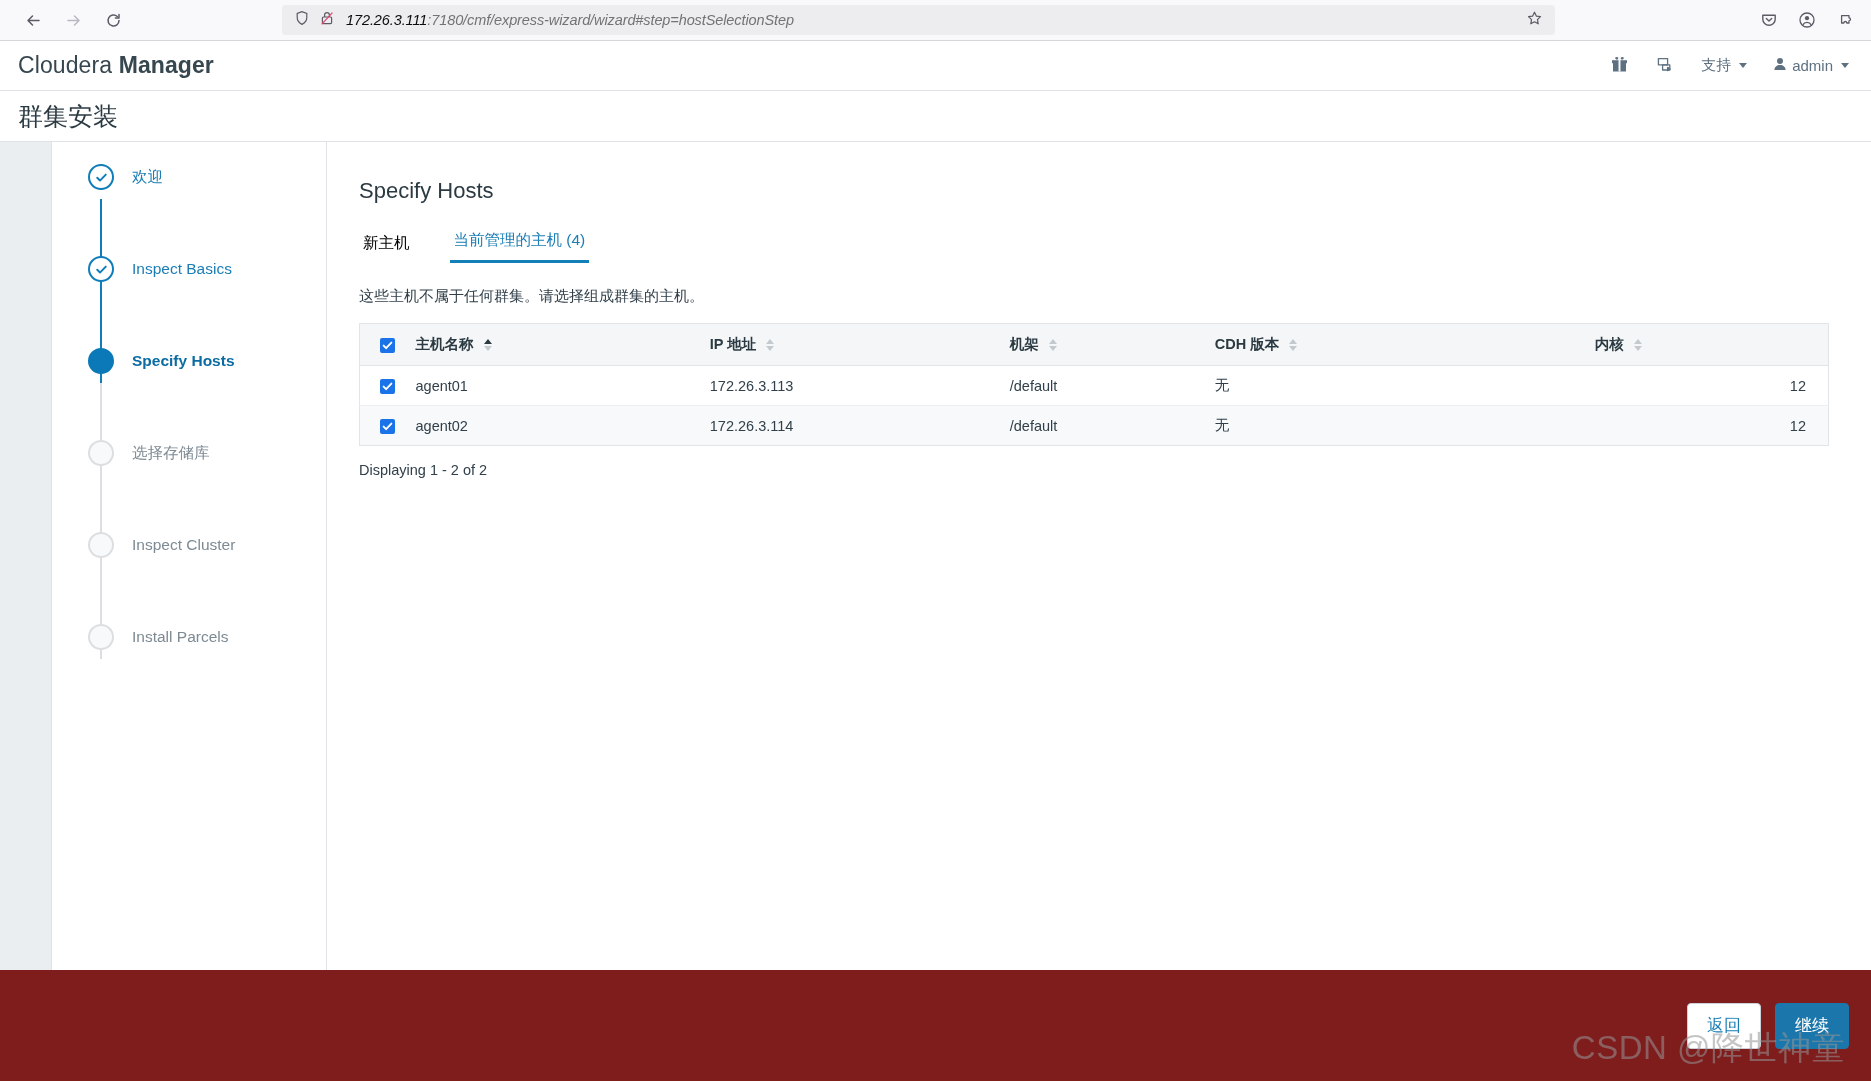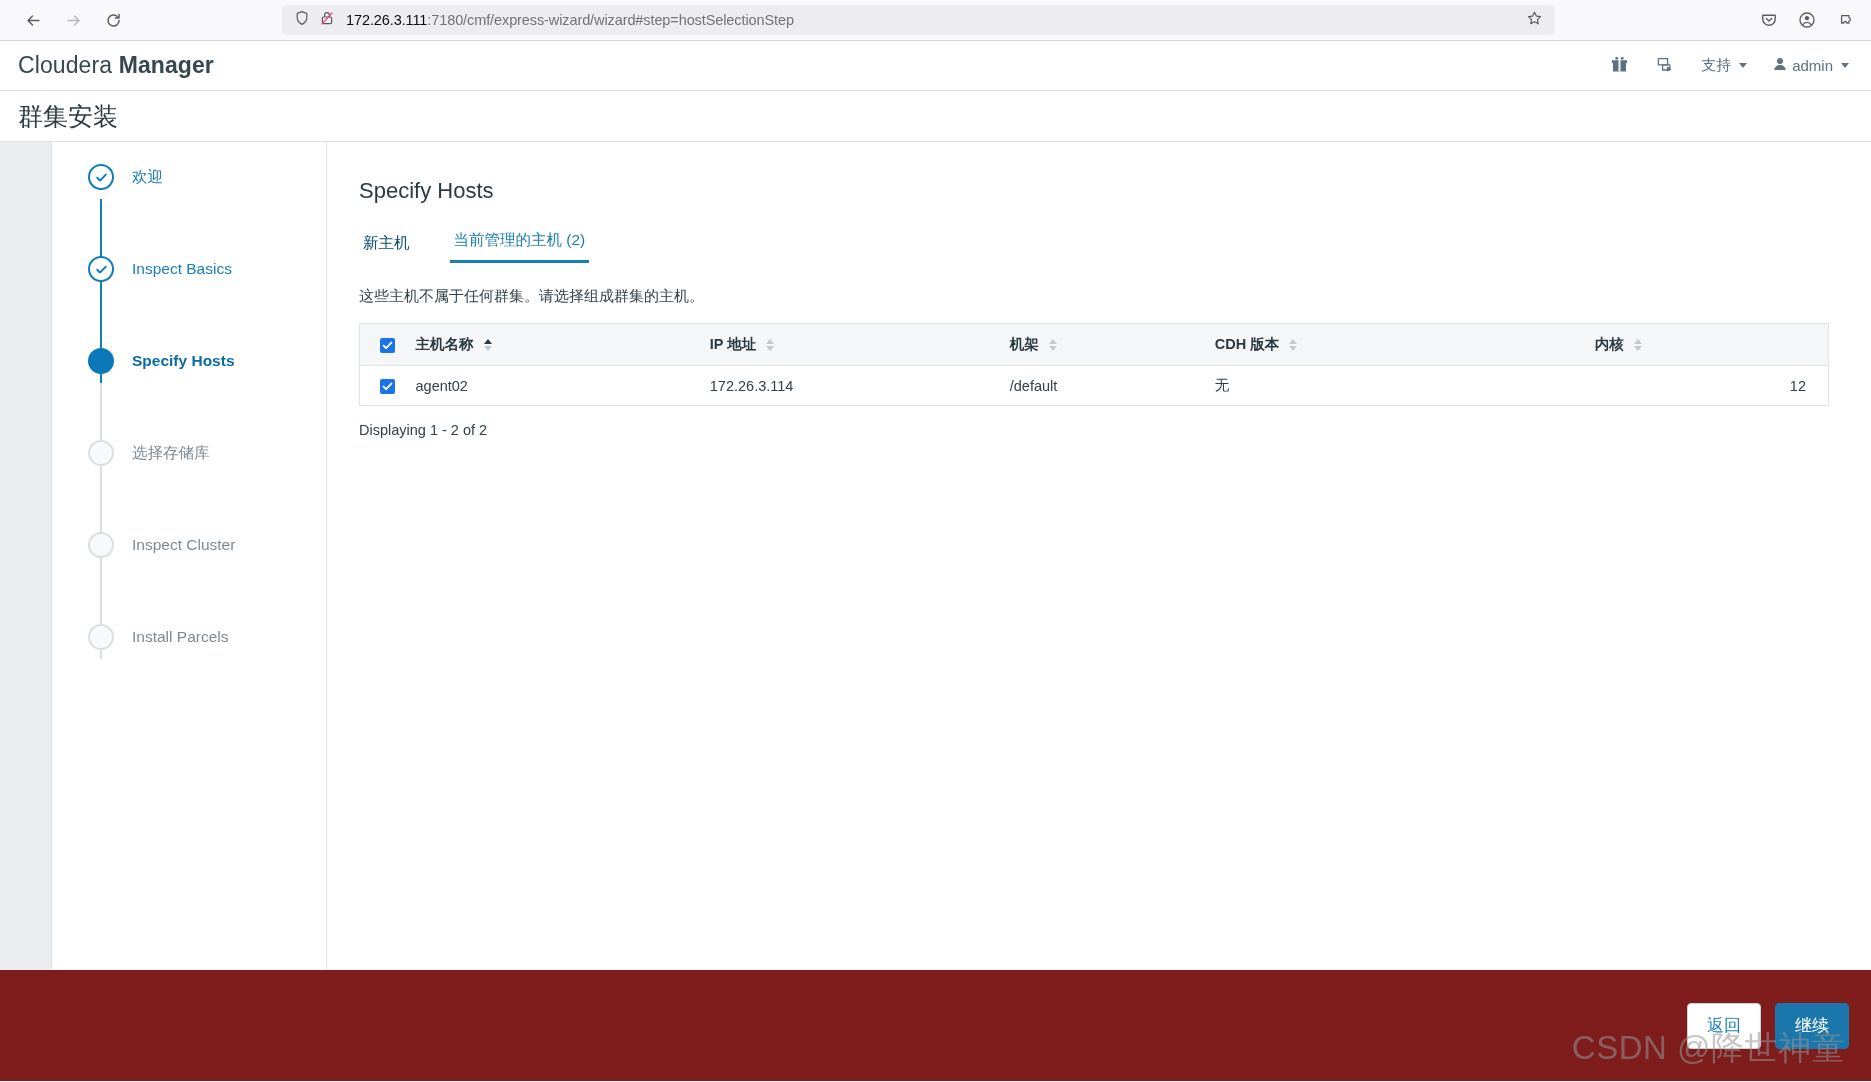--- a/index.html
+++ b/index.html
@@ -12,20 +12,21 @@
 
   
   .browser-bar {
     height: 41px;
     background: #f9f9fb;
     border-bottom: 1px solid #d7d7db;
     display: flex;
     align-items: center;
     padding: 8px 12px;
     position: relative;
+    font-style: italic;
   }
   .nav-btns { display: flex; align-items: center; gap: 6px; margin-left: 4px; }
   .nav-btn {
     width: 34px; height: 34px;
     display: flex; align-items: center; justify-content: center;
     border-radius: 4px;
     color: #5b5b66;
   }
   .nav-btn.disabled { color: #b9b9c2; }
   .nav-btn svg { display: block; }
@@ -192,21 +193,21 @@
   }
   .tabs {
     display: flex;
     align-items: flex-end;
     gap: 36px;
     margin-bottom: 24px;
   }
   .tab {
     font-size: 15.5px;
     padding: 0 4px 9px 4px;
-    color: #0c4a6e;
+    color: #000000;
   }
   .tab.active {
     color: #1a7db5;
     border-bottom: 3px solid #1380b8;
   }
   .desc {
     font-size: 15px;
     color: #31404a;
     margin-bottom: 17px;
   }
@@ -509,21 +510,21 @@
       </div>
       <div class="step-label todo">Install Parcels</div>
     </div>
   </div>
 
   <div class="content">
     <div class="content-title">Specify Hosts</div>
 
     <div class="tabs">
       <div class="tab">新主机</div>
-      <div class="tab active">当前管理的主机 (2)</div>
+      <div class="tab active">当前管理的主机 (4)</div>
     </div>
 
     <div class="desc">这些主机不属于任何群集。请选择组成群集的主机。</div>
 
     <table class="hosts-table">
       <thead>
         <tr>
           <th class="col-check">
             <span class="cbox">
               <svg width="11" height="11" viewBox="0 0 11 11" fill="none" stroke="#ffffff" stroke-width="1.9" stroke-linecap="round" stroke-linejoin="round">
@@ -570,20 +571,34 @@
       </thead>
       <tbody>
         <tr>
           <td class="col-check">
             <span class="cbox">
               <svg width="11" height="11" viewBox="0 0 11 11" fill="none" stroke="#ffffff" stroke-width="1.9" stroke-linecap="round" stroke-linejoin="round">
                   <path d="M1.6 5.6l2.5 2.6L9.4 2.6"></path>
                 </svg>
             </span>
           </td>
+          <td>agent01</td>
+          <td class="col-ip">172.26.3.113</td>
+          <td class="col-rack">/default</td>
+          <td class="col-cdh">无</td>
+          <td class="col-cores">12</td>
+        </tr>
+        <tr>
+          <td class="col-check">
+            <span class="cbox">
+              <svg width="11" height="11" viewBox="0 0 11 11" fill="none" stroke="#ffffff" stroke-width="1.9" stroke-linecap="round" stroke-linejoin="round">
+                  <path d="M1.6 5.6l2.5 2.6L9.4 2.6"></path>
+                </svg>
+            </span>
+          </td>
           <td>agent02</td>
           <td class="col-ip">172.26.3.114</td>
           <td class="col-rack">/default</td>
           <td class="col-cdh">无</td>
           <td class="col-cores">12</td>
         </tr>
       </tbody>
     </table>
 
     <div class="displaying">Displaying 1 - 2 of 2</div>

